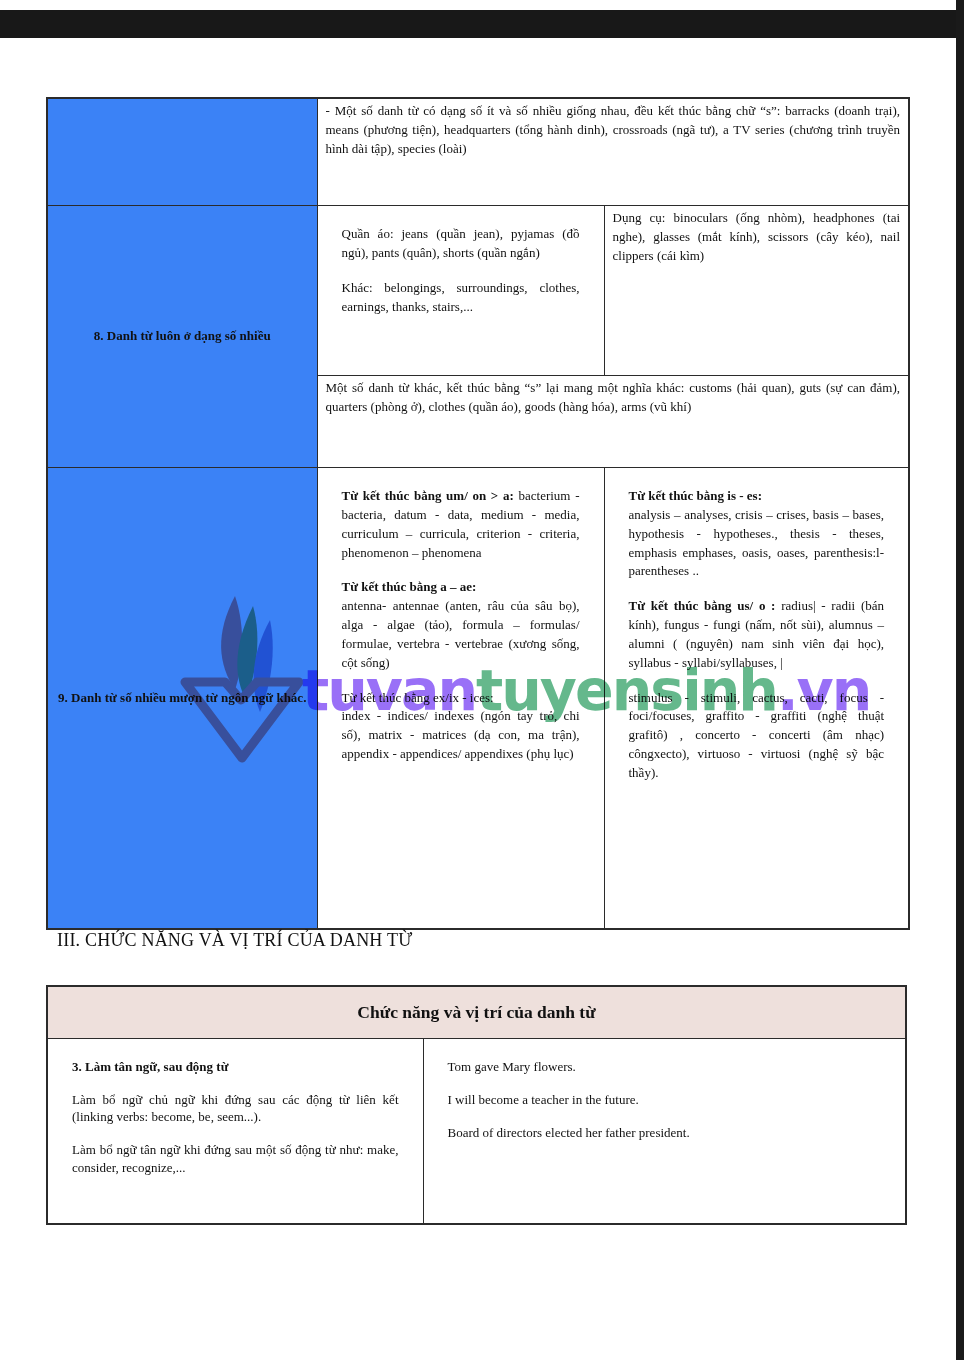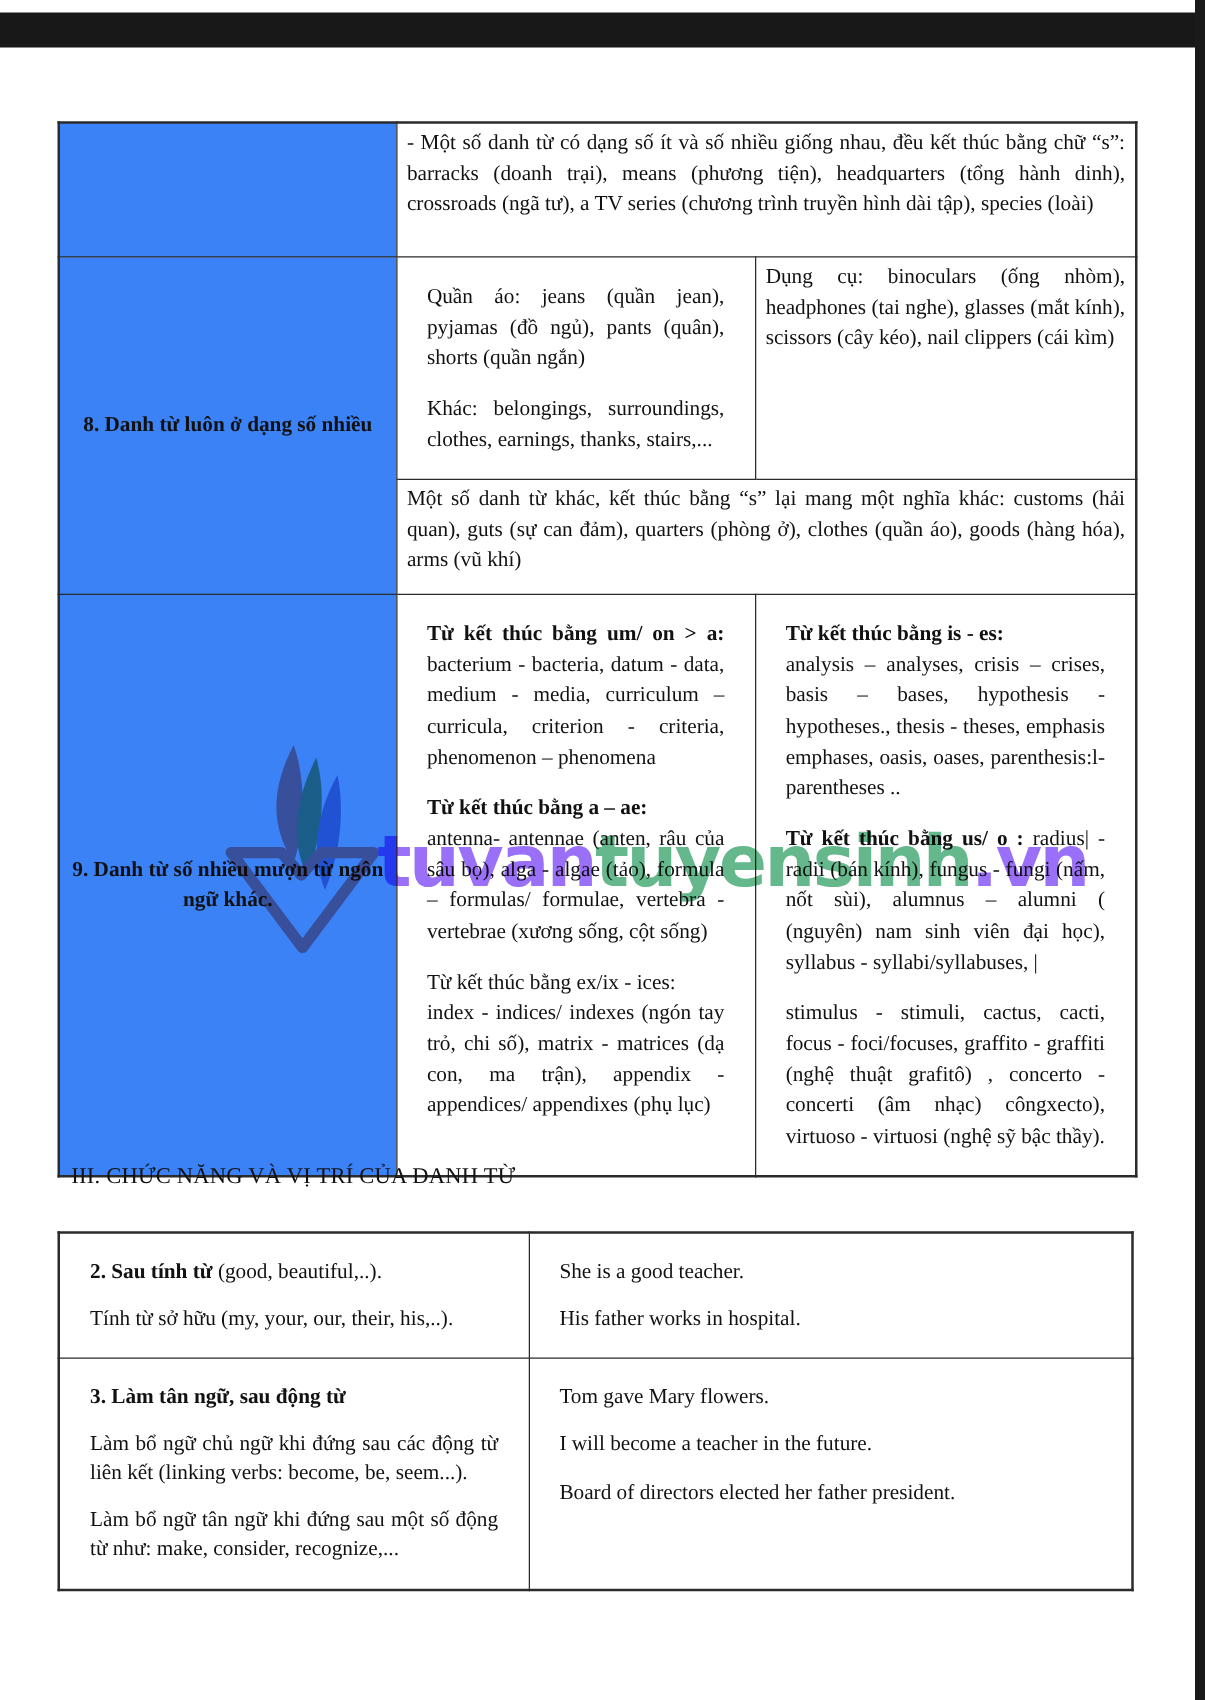--- a/index.html
+++ b/index.html
@@ -6,21 +6,21 @@
   body{
     width:964px;height:1360px;position:relative;background:#fff;
     font-family:"Liberation Serif","DejaVu Serif",serif;color:#111;
     overflow:hidden;
   }
   .top-bar{position:absolute;left:0;top:10px;width:964px;height:28px;background:#181818;}
   .right-bar{position:absolute;right:0;top:0;width:8px;height:1360px;background:#1a1a1a;}
 
   table{border-collapse:collapse;table-layout:fixed;}
   td{border:1px solid #2b2b2b;vertical-align:top;padding:3px 8px;
-     font-size:17px;line-height:1.45;text-align:justify;}
+     font-size:13px;line-height:1.45;text-align:justify;}
   .t1{position:absolute;left:46px;top:97px;width:862px;border:2px solid #2b2b2b;}
   .t2{position:absolute;left:46px;top:985px;width:859px;border:2px solid #2b2b2b;}
   .t2 td{line-height:1.32;}
 
   .head-cell{background:#3b82f6;font-weight:bold;text-align:center;vertical-align:middle;}
   .t2 .hdr{background:#eee0dc;font-weight:bold;text-align:center;vertical-align:middle;font-size:17.5px;}
 
   p{margin:16px;}
   .mt{margin-top:14px;}
   .mt2{margin-top:7px;}
@@ -113,28 +113,23 @@
 </div>
 
 <div class="section-heading">III. CHỨC NĂNG VÀ VỊ TRÍ CỦA DANH TỪ</div>
 
 <table class="t2">
   <colgroup>
       <col style="width:376px">
       <col style="width:483px">
     </colgroup>
   <tbody>
-  <tr>
-    <td style="height:89px">
-      <p><b>2. Sau tính từ</b><span> (good, beautiful,..).</span></p>
-      <p class="mt2">Tính từ sở hữu (my, your, our, their, his,..).</p>
-    </td>
-    <td class="ex">
-      <p>She is a good teacher.</p>
-      <p>His father works in hospital.</p>
+      <tr>
+    <td colspan="2" class="hdr" style="height:45px">
+      <span>Chức năng và vị trí của danh từ</span>
     </td>
   </tr>
   <tr>
     <td style="height:178px">
       <p><b>3. Làm tân ngữ, sau động từ</b></p>
       <p class="mt2">Làm bổ ngữ chủ ngữ khi đứng sau các động từ liên kết (linking verbs: become, be, seem...).</p>
       <p class="mt2">Làm bổ ngữ tân ngữ khi đứng sau một số động từ như: make, consider, recognize,...</p>
     </td>
     <td class="ex">
       <p>Tom gave Mary flowers.</p>

